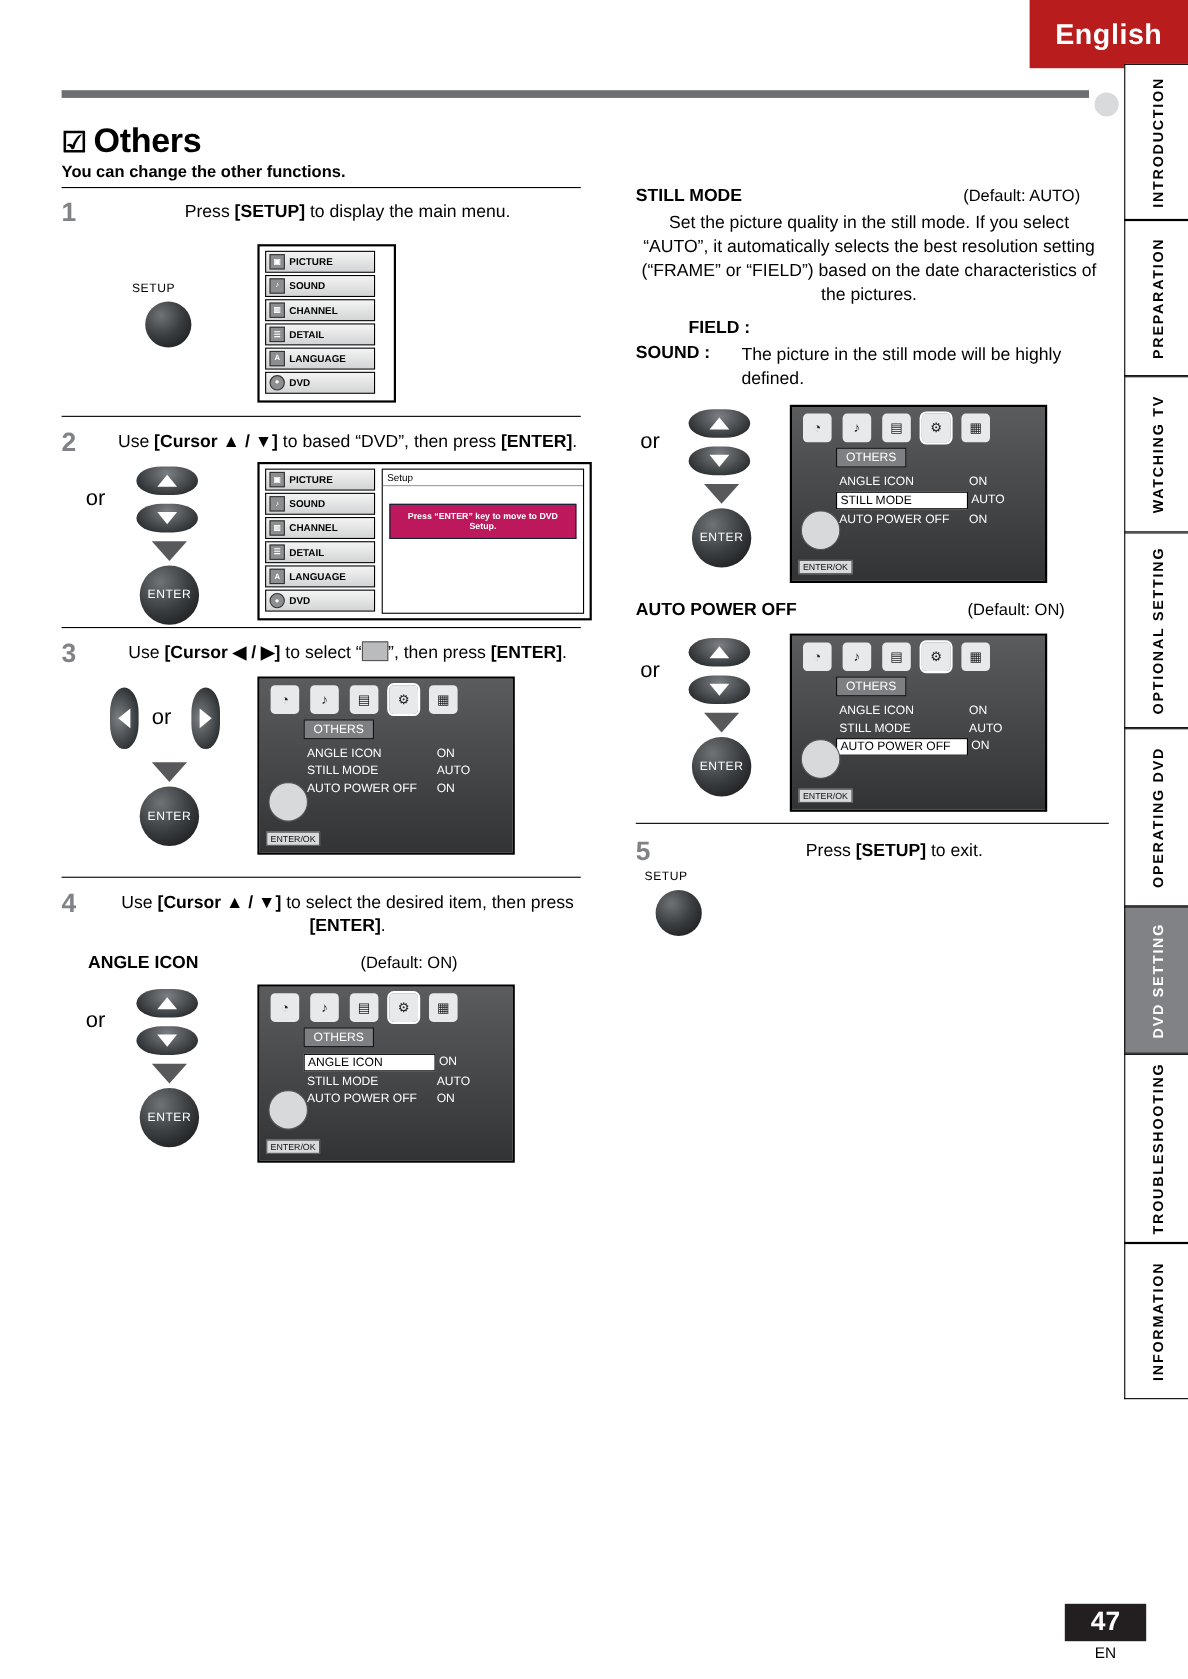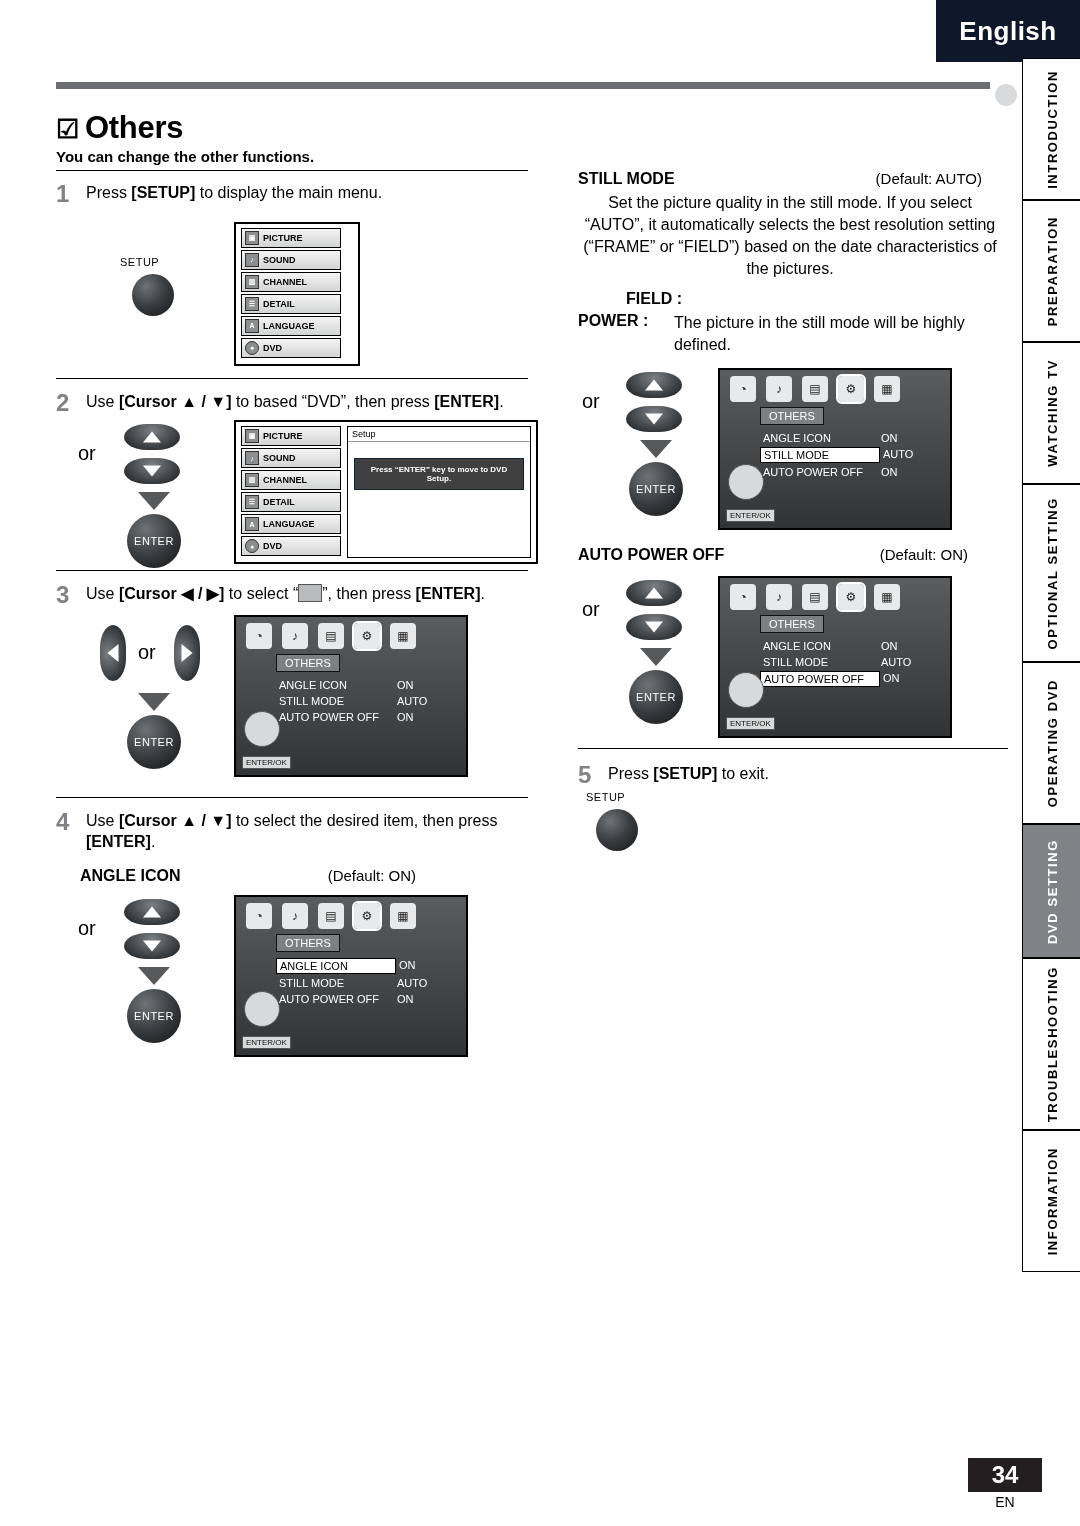--- a/index.html
+++ b/index.html
@@ -9,21 +9,21 @@
     font-family:"Liberation Sans", sans-serif;
     color:#000;
     position:relative;
     overflow:hidden;
   }
   .page { position:relative; width:1080px; height:1526px; }
 
   
   .lang-tab {
     position:absolute; left:936px; top:0; width:144px; height:62px;
-    background:#0f172a; color:#fff;
+    background:#b91c1c; color:#fff;
     font-size:26px; font-weight:bold;
     display:flex; align-items:center; justify-content:center;
     letter-spacing:0.5px;
   }
   .header-rule {
     position:absolute; left:56px; top:82px; width:934px; height:7px;
     background:#6d6e71;
   }
   .header-dot {
     position:absolute; left:995px; top:84px; width:22px; height:22px;
@@ -50,21 +50,21 @@
 
   .step {
     position:relative;
     font-size:16px;
     line-height:1.35;
   }
   .step-num {
     font-size:24px; font-weight:bold; color:#808285;
     position:absolute; left:0; top:-4px;
   }
-  .step-txt { margin-left:30px; display:block; }
+  .step-txt { margin-left:40px; display:block;text-align:center; }
   .b { font-weight:bold; }
 
   
   .setup-label { font-size:11px; letter-spacing:0.5px; }
   .knob {
     width:42px; height:42px; border-radius:50%;
     background:radial-gradient(circle at 34% 30%, #6f7376 0%, #3a3d40 48%, #121314 100%);
   }
   .arrow-up, .arrow-dn {
     width:56px; height:26px;
@@ -283,21 +283,21 @@
                 <span class="sq">A</span>
                 <span>LANGUAGE</span>
               </div>
             <div class="setup-item dvd">
                 <span class="sq">●</span>
                 <span>DVD</span>
               </div>
           </div>
           <div style="flex:1; border:1px solid #000; background:#fff; position:relative;">
             <div style="font-size:9px; padding:2px 4px; border-bottom:1px solid #999;">Setup</div>
-            <div style="margin:16px 6px 0 6px; background:#404040; color:#fff; font-size:8px; font-weight:bold; padding:6px 4px; text-align:center; border:1px solid #123;">Press “ENTER” key to move to DVD Setup.</div>
+            <div style="margin:16px 6px 0 6px; background:#be185d; color:#fff; font-size:8px; font-weight:bold; padding:6px 4px; text-align:center; border:1px solid #123;">Press “ENTER” key to move to DVD Setup.</div>
           </div>
         </div>
       </div>
     </div>
 
     <div class="hr-thin" style="position:relative; width:472px;"></div>
 
     <div class="step" style="margin-top:12px;">
       <span class="step-num">3</span>
       <span class="step-txt">
@@ -395,21 +395,21 @@
     <div style="display:flex; justify-content:space-between; align-items:baseline;">
       <span class="lbl-term">STILL MODE</span>
       <span class="sec-def" style="margin-right:26px;">(Default: AUTO)</span>
     </div>
     <div class="body-txt" style="margin-top:4px; width:424px;text-align:center;">Set the picture quality in the still mode. If you select “AUTO”, it automatically selects the best resolution setting (“FRAME” or “FIELD”) based on the date characteristics of the pictures.</div>
 
     <div style="margin-top:10px; display:flex;margin-left:48px;">
       <span class="lbl-term" style="width:96px;">FIELD :</span>
     </div>
     <div style="margin-top:4px; display:flex;">
-      <span class="lbl-term" style="width:96px;">POWER :</span>
+      <span class="lbl-term" style="width:96px;">SOUND :</span>
       <span class="body-txt" style="flex:1;">The picture in the still mode will be highly defined.</span>
     </div>
 
     <div style="position:relative; height:176px; margin-top:12px;">
       <div class="arrow-up" style="position:absolute; left:48px; top:4px;"></div>
       <div class="or-txt" style="position:absolute; left:4px; top:22px;">or</div>
       <div class="arrow-dn" style="position:absolute; left:48px; top:38px;"></div>
       <div class="tri-dn" style="position:absolute; left:62px; top:72px;"></div>
       <div class="enter-btn" style="position:absolute; left:51px; top:94px;">ENTER</div>
 
@@ -515,16 +515,16 @@
         <span>DVD SETTING</span>
       </div>
     <div class="tab" style="height:170px;">
         <span>TROUBLESHOOTING</span>
       </div>
     <div class="tab" style="height:140px;">
         <span>INFORMATION</span>
       </div>
   </div>
 
-  <div class="pagebox">34</div>
+  <div class="pagebox">47</div>
   <div class="pageen">EN</div>
 
 </div>
 
 </body></html>

